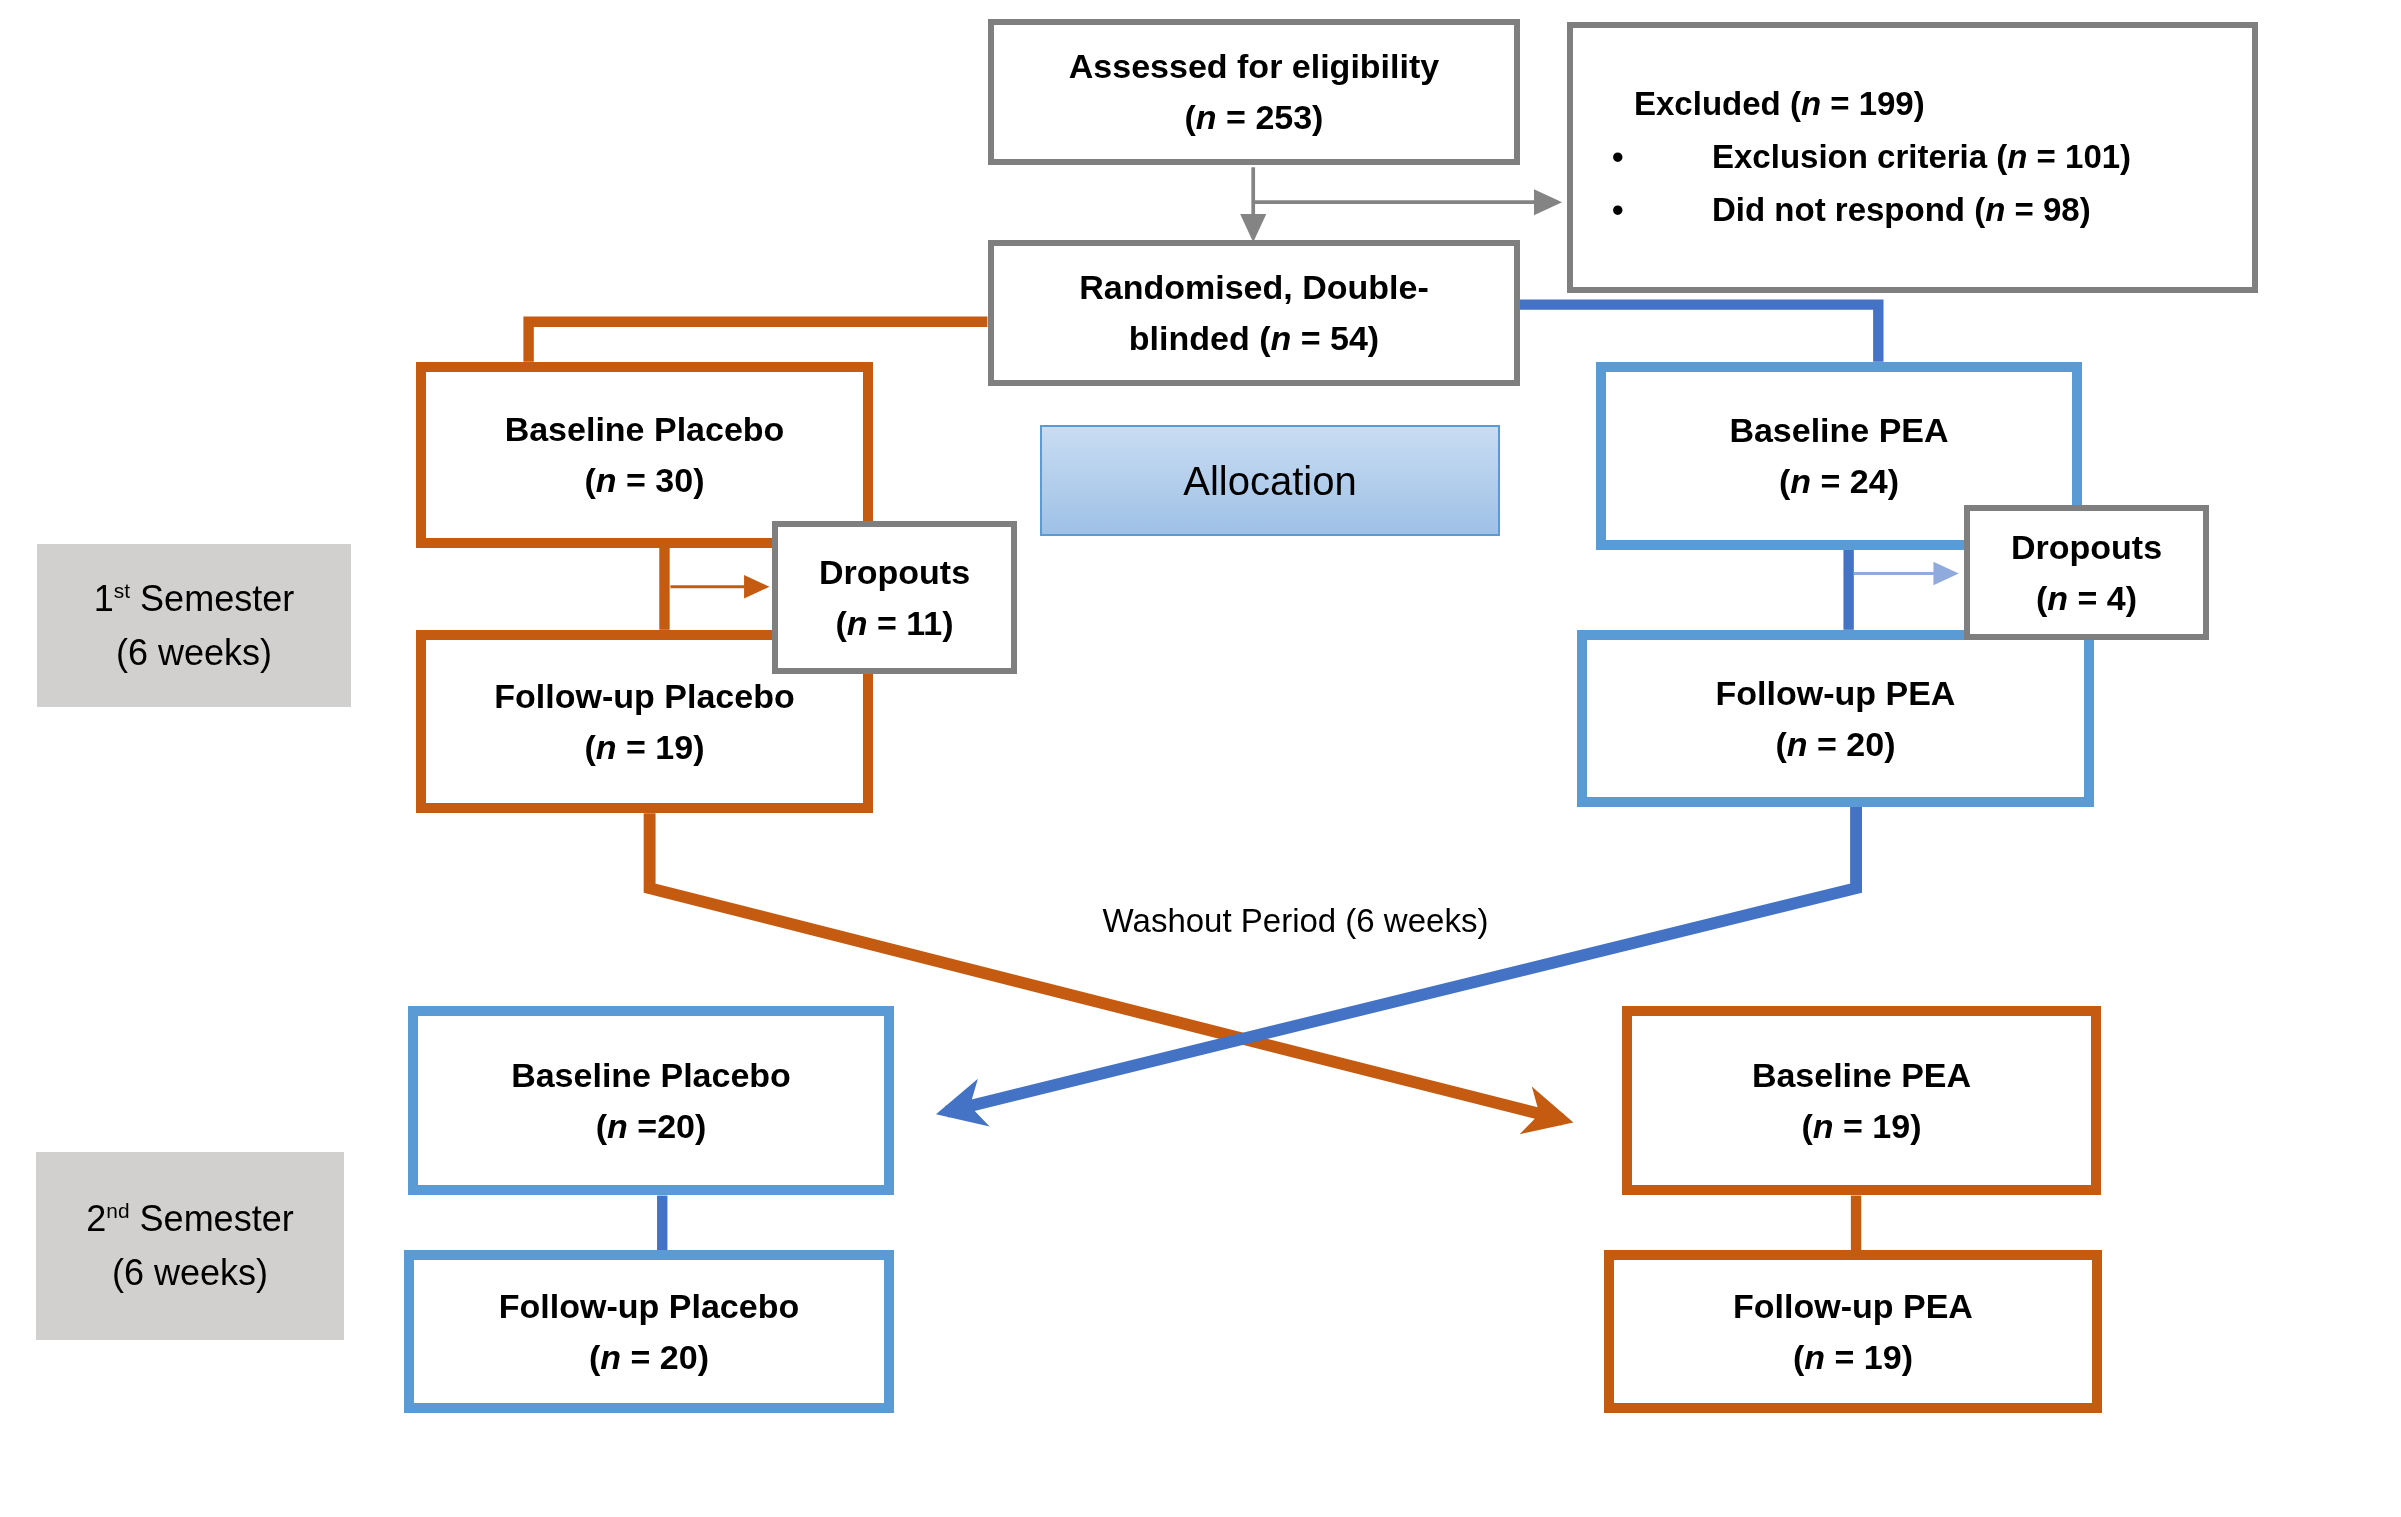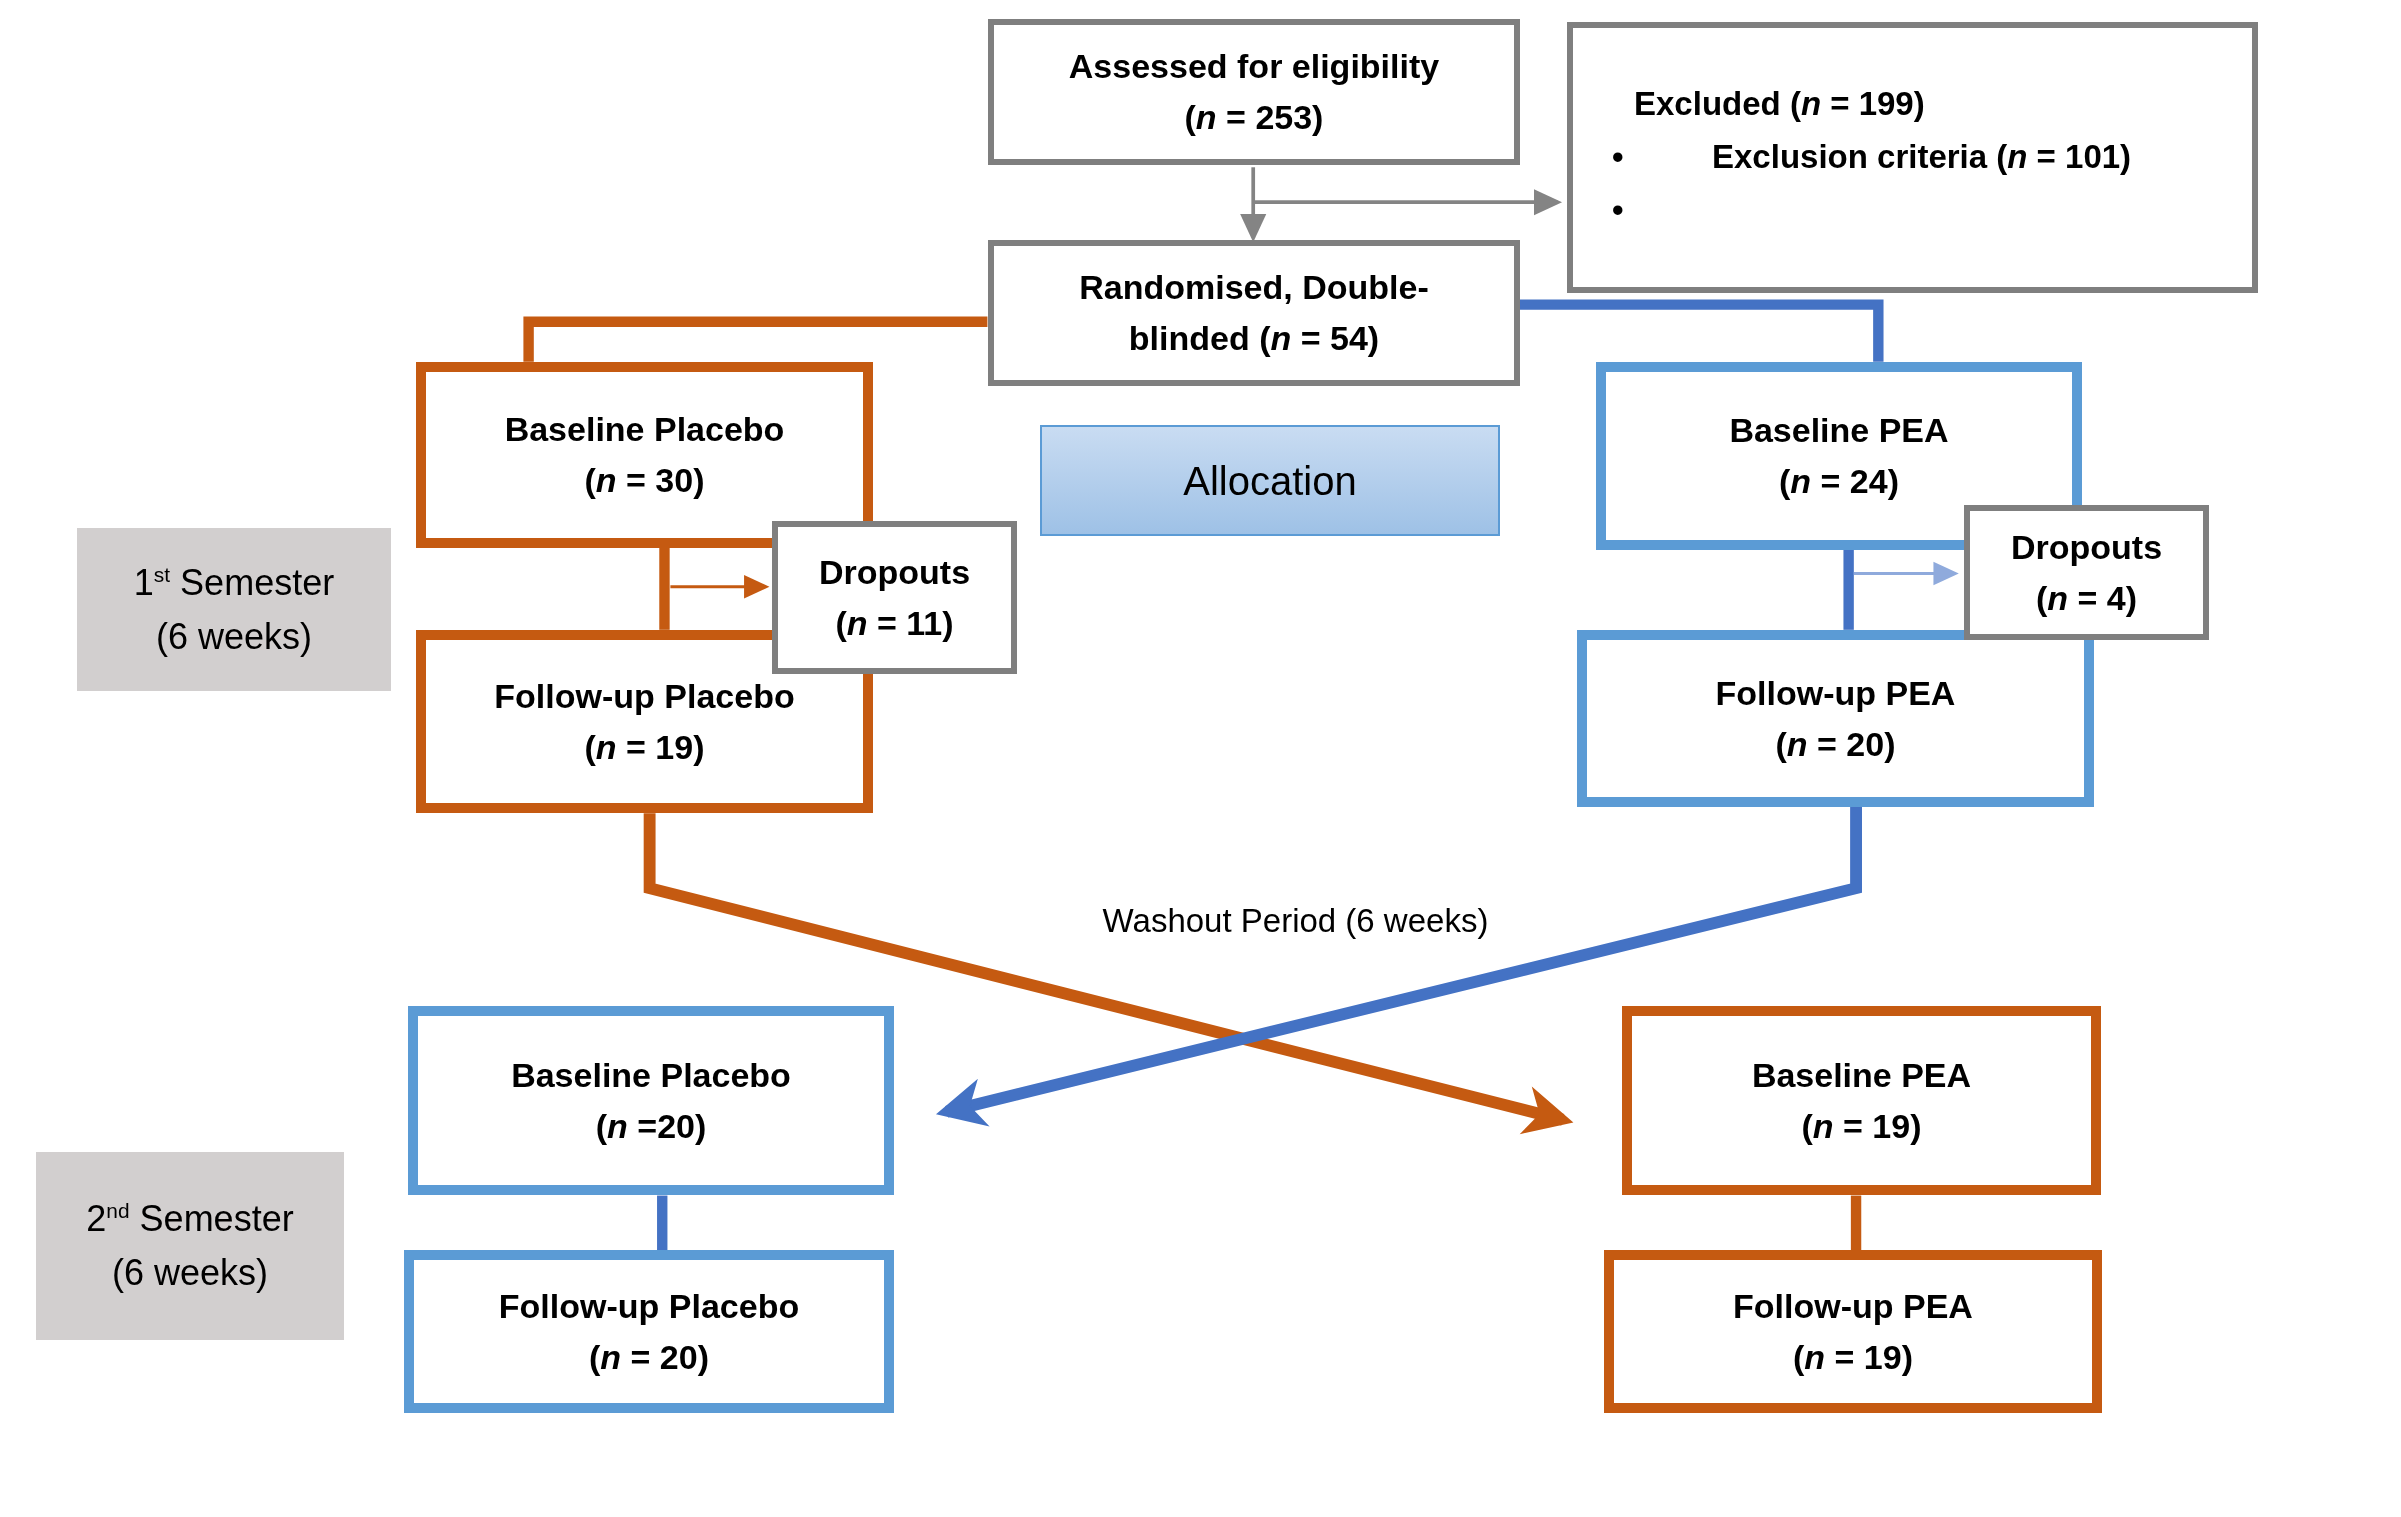--- a/index.html
+++ b/index.html
@@ -106,33 +106,34 @@
   </div>
 
   <div id="excluded" class="box b-gray" style="left:1567px; top:22px; width:691px; height:271px;">
     <div class="xtitle">Excluded (<em>n</em> = 199)</div>
     <div class="xrow">
       <span class="xbullet">•</span>
       <span>Exclusion criteria (<em>n</em> = 101)</span>
     </div>
     <div class="xrow">
       <span class="xbullet">•</span>
+      <span>Did not respond (<em>n</em> = 98)</span>
     </div>
   </div>
 
   <div class="box b-gray" style="left:988px; top:240px; width:532px; height:146px;">
     <div>Randomised, Double-</div>
     <div>blinded (<em>n</em> = 54)</div>
   </div>
 
   <div id="allocation" class="banner" style="left:1040px; top:425px; width:460px; height:111px;">
     <div>Allocation</div>
   </div>
 
-  <div class="side-label" style="left:37px; top:528px; width:314px; height:163px;margin-left:40px;">
+  <div class="side-label" style="left:37px; top:544px; width:314px; height:163px;">
     <div>1<sup>st</sup> Semester</div>
     <div>(6 weeks)</div>
   </div>
 
   <div class="box b-orange" style="left:416px; top:362px; width:457px; height:186px;">
     <div>Baseline Placebo</div>
     <div>(<em>n</em> = 30)</div>
   </div>
 
   <div class="box b-gray dropouts" style="left:772px; top:521px; width:245px; height:153px;">

